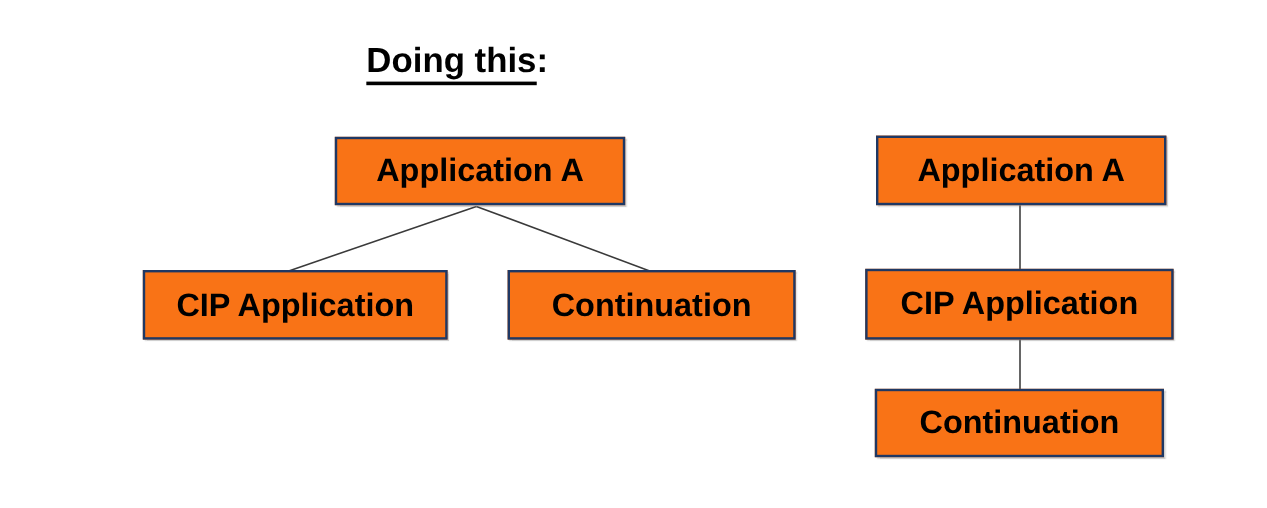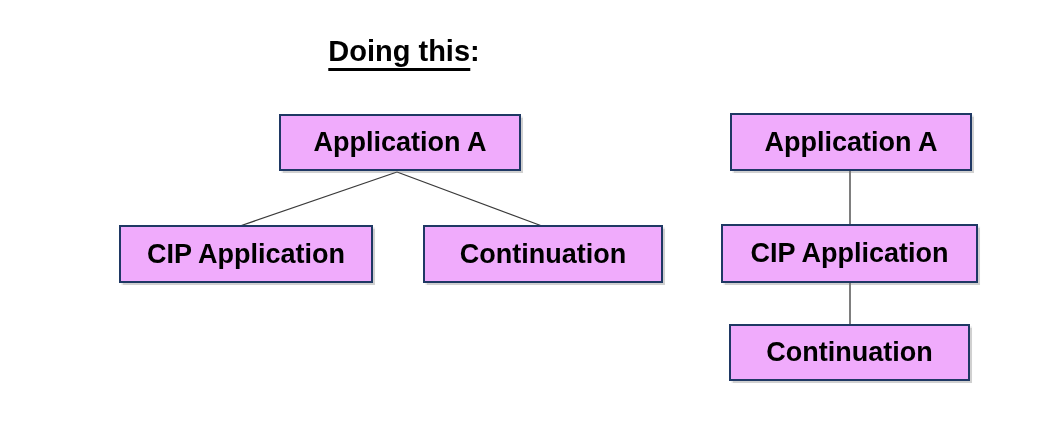--- a/index.html
+++ b/index.html
@@ -32,36 +32,36 @@
     white-space: nowrap;
     line-height: 1.1;
   }
   .heading .u {
     border-bottom: 3px solid #000000;
     padding-bottom: 1px;
   }
   .node {
     position: absolute;
     box-sizing: border-box;
-    background: #f0abfc;
+    background: #f97316;
     border: 2.5px solid #1f3864;
     box-shadow: 1.5px 1.5px 1px rgba(120,120,120,0.35);
     display: flex;
     align-items: center;
     justify-content: center;
     font-size: 27px;
     font-weight: 700;
     color: #000000;
     white-space: nowrap;
   }
   
   .l-root  { left: 279px; top: 114px; width: 242px; height: 57px; }
   .l-cip   { left: 119px; top: 225px; width: 254px; height: 58px; }
   .l-cont  { left: 423px; top: 225px; width: 240px; height: 58px; }
-  .l-head  { left: 404px; top: 36px; }
+  .l-head  { left: 381px; top: 36px; }
   
   .r-root  { left: 730px; top: 113px; width: 242px; height: 58px; }
   .r-cip   { left: 721px; top: 224px; width: 257px; height: 59px; }
   .r-cont  { left: 729px; top: 324px; width: 241px; height: 57px; }
   .r-head  { left: 858px; top: 38px; }
 </style>
 </head>
 <body>
 
 <div class="canvas">

